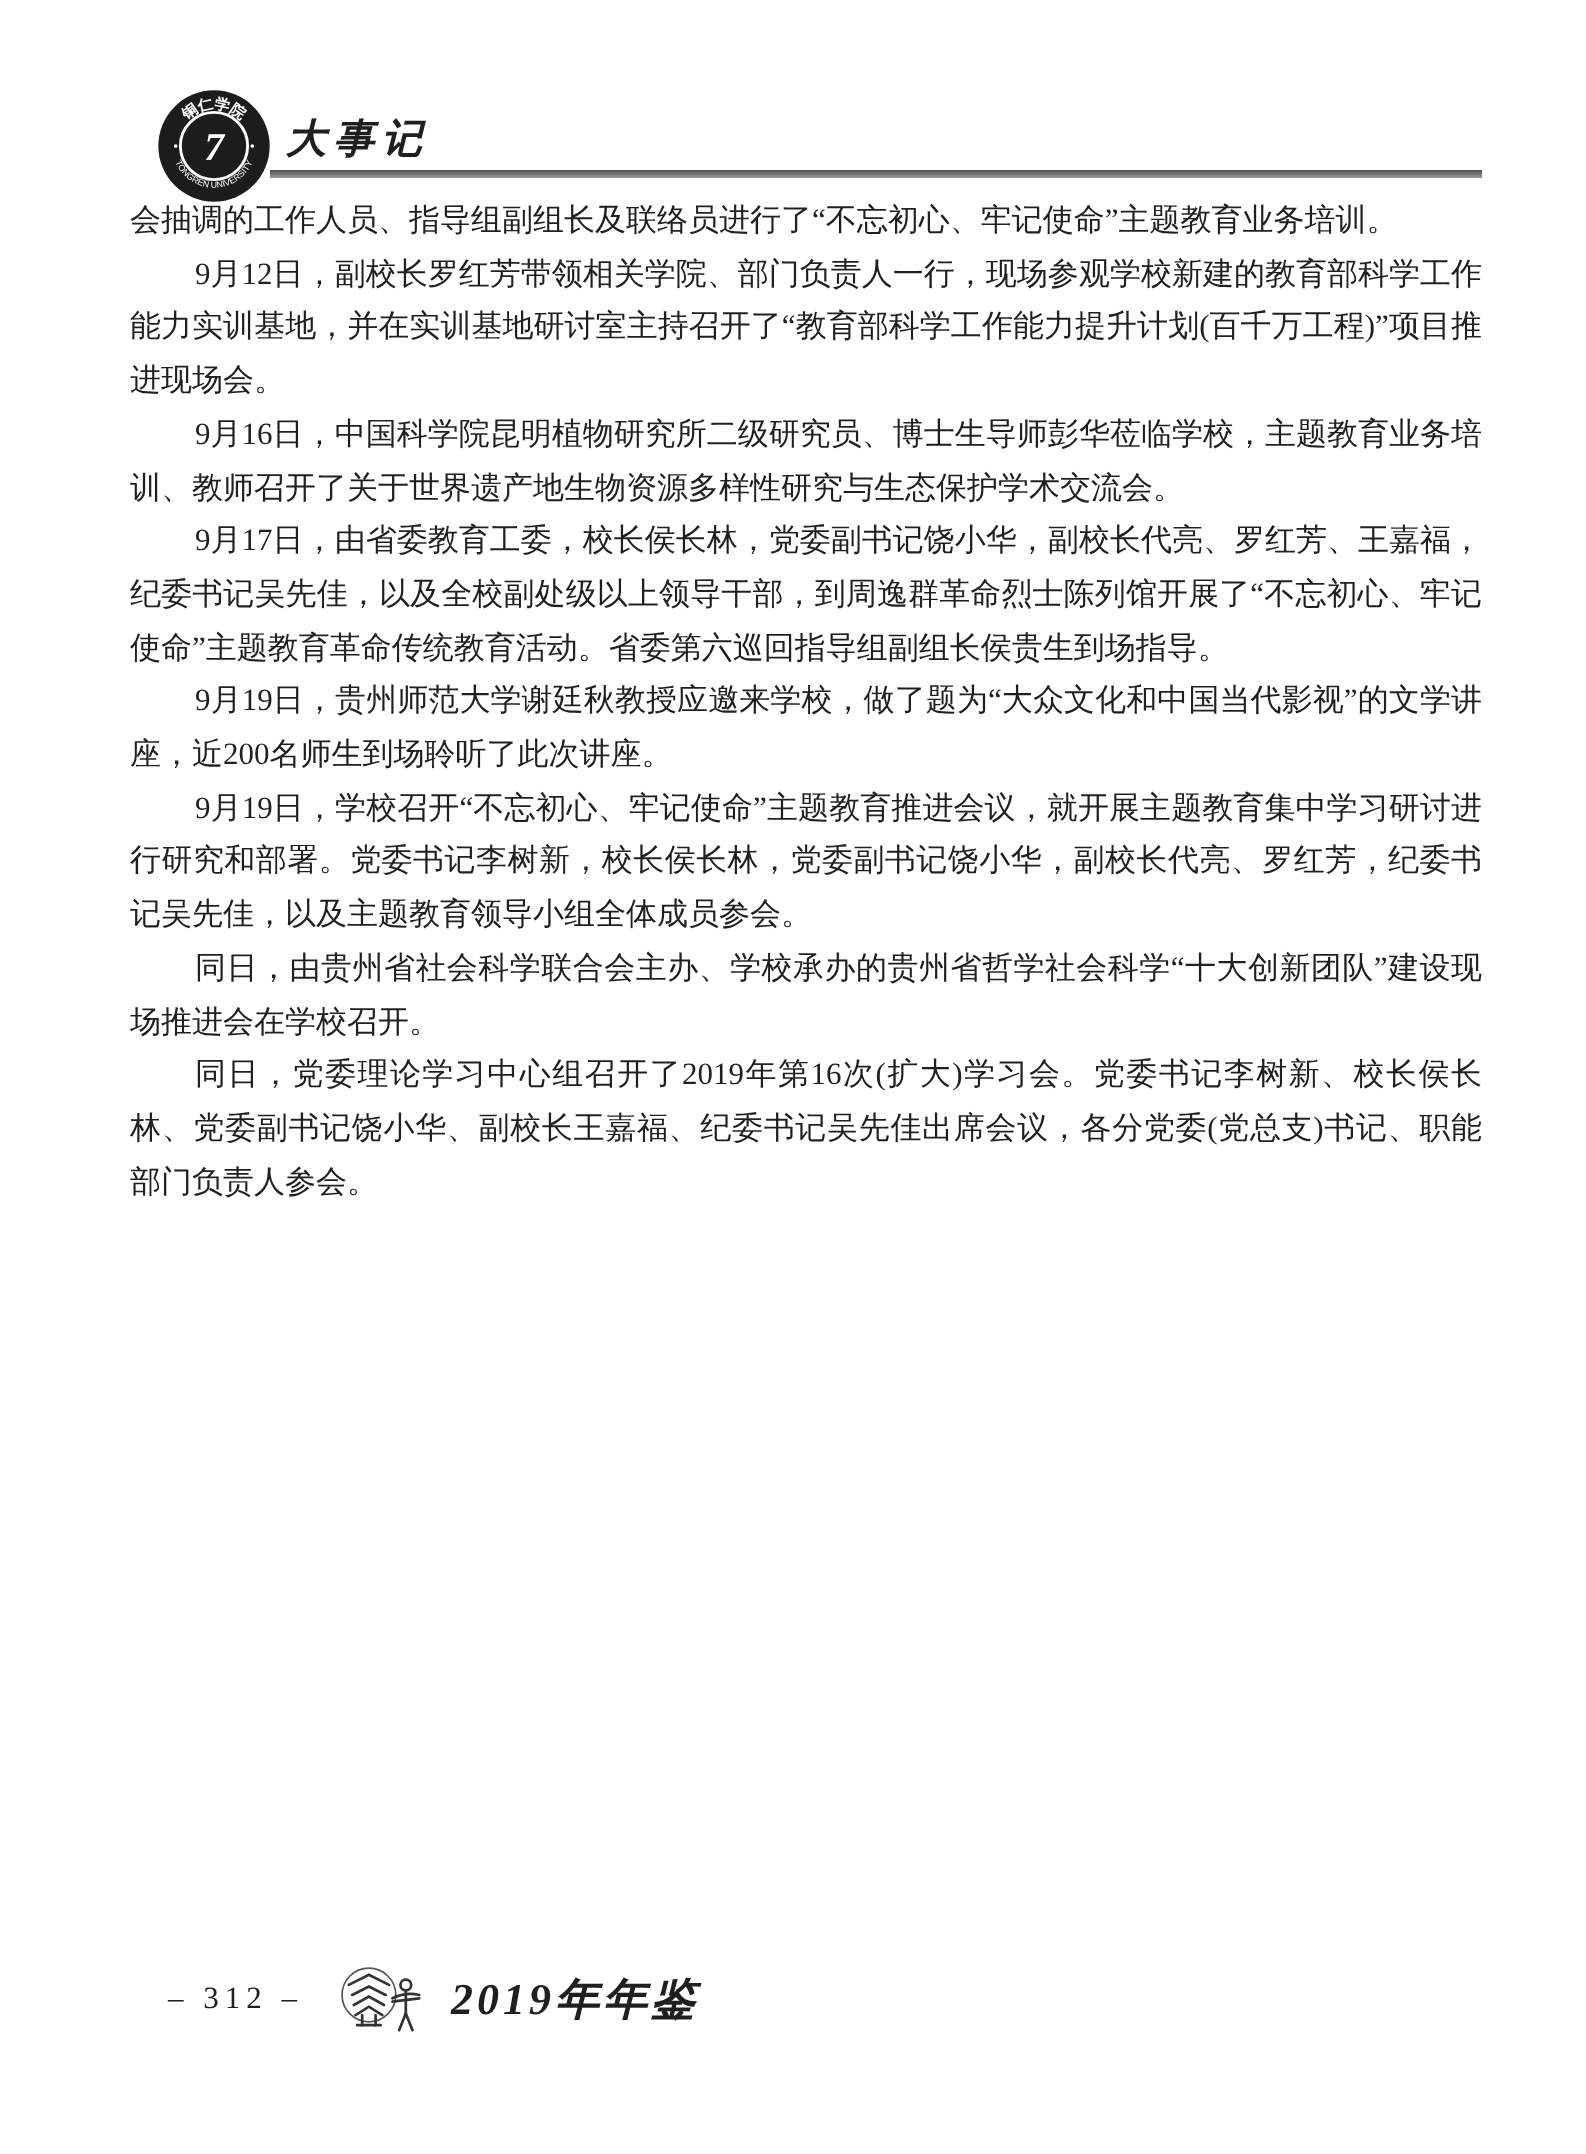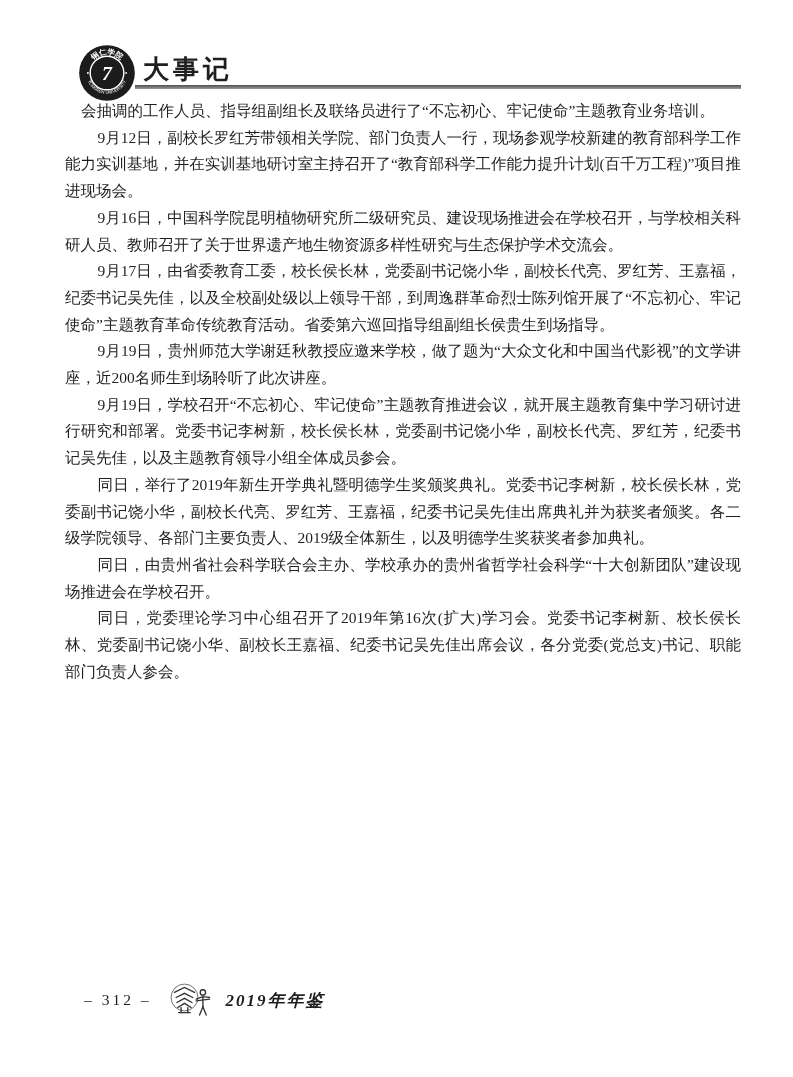--- a/index.html
+++ b/index.html
@@ -29,22 +29,23 @@
     height: 58px;
   }
   .header-title-block {
     position: absolute;
     left: 57px;
     top: 12px;
     right: 0;
   }
   .section-title {
     display: inline-block;
-    font-size: 26px;
+    font-size: 20px;
     font-weight: bold;
+    font-style: italic;
     letter-spacing: 4px;
     margin-left: 8px;
     line-height: 28px;
   }
   .header-rule {
     height: 4px;
     background: linear-gradient(#4f4f4f, #9a9a9a);
     margin-top: 1px;
   }
 
@@ -55,21 +56,21 @@
     top: 98px;
     width: 676px;
     font-size: 15.5px;
     line-height: 26.7px;
     text-align: justify;
   }
   .chronicle-body p.para {
     margin: 0;
     text-indent: 2.1em;
   }
-  .chronicle-body p.para.no-indent { text-indent: 0; margin-left: 16px; }
+  .chronicle-body p.para.no-indent { text-indent: 0; }
 
   
   .page-footer {
     position: absolute;
     left: 84px;
     top: 980px;
     display: flex;
     align-items: center;
   }
   .page-number {
@@ -77,21 +78,21 @@
     letter-spacing: 3px;
     white-space: pre;
     text-align: center;
   }
   .emblem {
     width: 52px;
     height: 40px;
     margin: 0 8px 0 14px;
   }
   .yearbook-label {
-    font-size: 17px;
+    font-size: 22px;
     font-weight: bold;
     font-style: italic;
     letter-spacing: 2px;
     text-align: right;
   }
 </style>
 </head>
 <body>
 
 <div class="page">
@@ -116,25 +117,24 @@
     </svg>
     <div class="header-title-block">
       <span class="section-title">大事记</span>
       <div class="header-rule"></div>
     </div>
   </header>
 
   <main class="chronicle-body">
       <p class="para no-indent">会抽调的工作人员、指导组副组长及联络员进行了“不忘初心、牢记使命”主题教育业务培训。</p>
       <p class="para">9月12日，副校长罗红芳带领相关学院、部门负责人一行，现场参观学校新建的教育部科学工作能力实训基地，并在实训基地研讨室主持召开了“教育部科学工作能力提升计划(百千万工程)”项目推进现场会。</p>
-      <p class="para">9月16日，中国科学院昆明植物研究所二级研究员、建设现场推进会在学校召开，与学校相关科研人员、教师召开了关于世界遗产地生物资源多样性研究与生态保护学术交流会。</p>
+      <p class="para">9月16日，中国科学院昆明植物研究所二级研究员、博士生导师彭华莅临学校，主题教育业务培训、教师召开了关于世界遗产地生物资源多样性研究与生态保护学术交流会。</p>
       <p class="para">9月17日，由省委教育工委，校长侯长林，党委副书记饶小华，副校长代亮、罗红芳、王嘉福，纪委书记吴先佳，以及全校副处级以上领导干部，到周逸群革命烈士陈列馆开展了“不忘初心、牢记使命”主题教育革命传统教育活动。省委第六巡回指导组副组长侯贵生到场指导。</p>
       <p class="para">9月19日，贵州师范大学谢廷秋教授应邀来学校，做了题为“大众文化和中国当代影视”的文学讲座，近200名师生到场聆听了此次讲座。</p>
       <p class="para">9月19日，学校召开“不忘初心、牢记使命”主题教育推进会议，就开展主题教育集中学习研讨进行研究和部署。党委书记李树新，校长侯长林，党委副书记饶小华，副校长代亮、罗红芳，纪委书记吴先佳，以及主题教育领导小组全体成员参会。</p>
-      <p class="para">同日，举行了2019年新生开学典礼暨明德学生奖颁奖典礼。党委书记李树新，校长侯长林，党委副书记饶小华，副校长代亮、罗红芳、王嘉福，纪委书记吴先佳出席典礼并为获奖者颁奖。各二级学院领导、各部门主要负责人、2019级全体新生，以及明德学生奖获奖者参加典礼。</p>
       <p class="para">同日，由贵州省社会科学联合会主办、学校承办的贵州省哲学社会科学“十大创新团队”建设现场推进会在学校召开。</p>
       <p class="para">同日，党委理论学习中心组召开了2019年第16次(扩大)学习会。党委书记李树新、校长侯长林、党委副书记饶小华、副校长王嘉福、纪委书记吴先佳出席会议，各分党委(党总支)书记、职能部门负责人参会。</p>
     </main>
 
   <footer class="page-footer">
     <span class="page-number">– 312 –</span>
     <svg class="emblem" viewBox="0 0 62 46" aria-hidden="true">
       <circle cx="22" cy="20" r="16" fill="none" stroke="#555" stroke-width="1"></circle>
       <g fill="none" stroke="#333" stroke-width="1.6" stroke-linecap="round">
         <path d="M10 14 L22 8 L34 14"></path>

